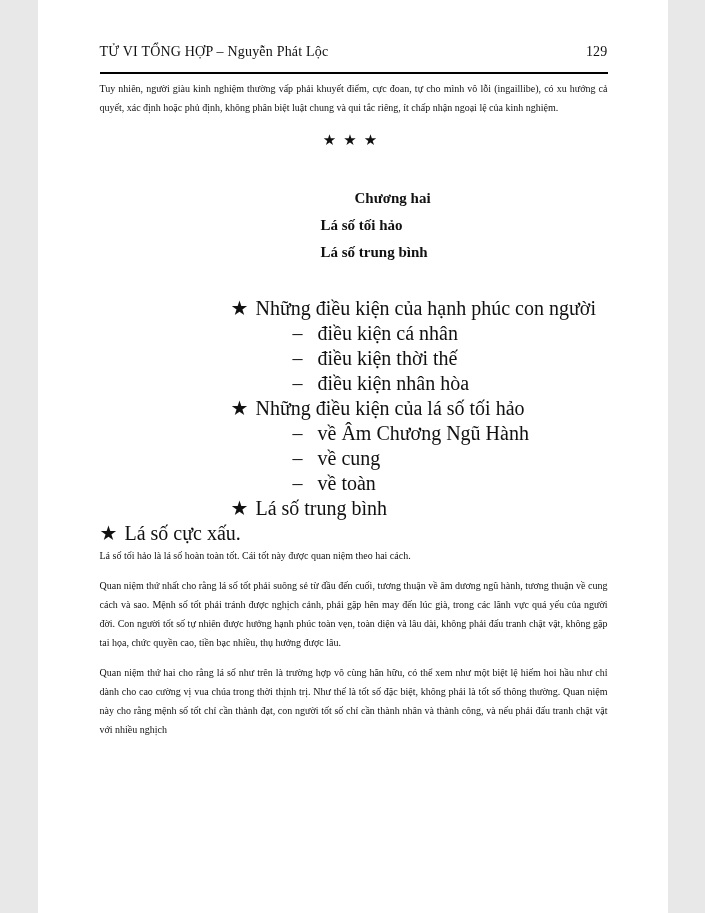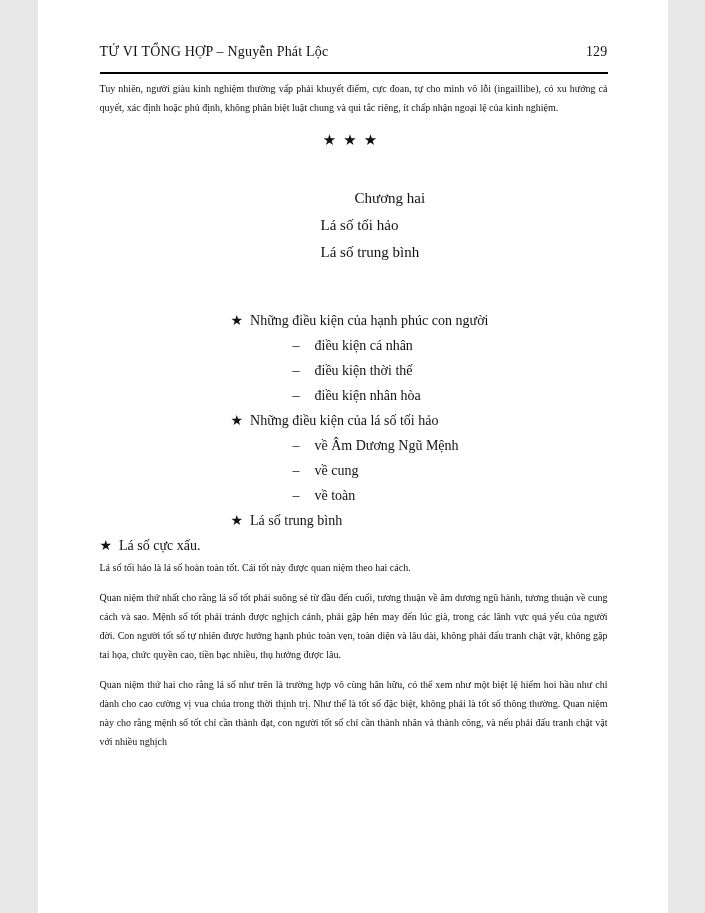--- a/index.html
+++ b/index.html
@@ -34,28 +34,28 @@
     margin: 0 0 11px 0;
   }
   .separator {
     text-align: center;
     font-size: 15px;
     letter-spacing: 7px;
     margin: 14px 0 0 0;
   }
   .chapter {
     margin: 36px 0 0 221px;
-    font-weight: normal;
+    font-weight: bold;
     font-size: 15px;
   }
   .chapter .line { line-height: 27px; }
   .chapter .title-line { padding-left: 34px; }
   .outline {
-    margin-top: 42px;
-    font-size: 14px;
+    margin-top: 30px;
+    font-size: 20px;
   }
   .outline .star-item {
     padding-left: 131px;
     line-height: 25px;
   }
   .outline .star-item.no-indent { padding-left: 0; }
   .outline .sub-item {
     padding-left: 193px;
     line-height: 25px;
   }
@@ -98,21 +98,21 @@
       <span class="dash">–</span><span>điều kiện thời thế</span>
     </div>
     <div class="sub-item">
       <span class="dash">–</span><span>điều kiện nhân hòa</span>
     </div>
 
     <div class="star-item">
       <span class="star">★</span><span>Những điều kiện của lá số tối hảo</span>
     </div>
     <div class="sub-item">
-      <span class="dash">–</span><span>về Âm Dương Ngũ Mệnh</span>
+      <span class="dash">–</span><span>về Âm Chương Ngũ Hành</span>
     </div>
     <div class="sub-item">
       <span class="dash">–</span><span>về cung</span>
     </div>
     <div class="sub-item">
       <span class="dash">–</span><span>về toàn</span>
     </div>
 
     <div class="star-item">
       <span class="star">★</span><span>Lá số trung bình</span>

